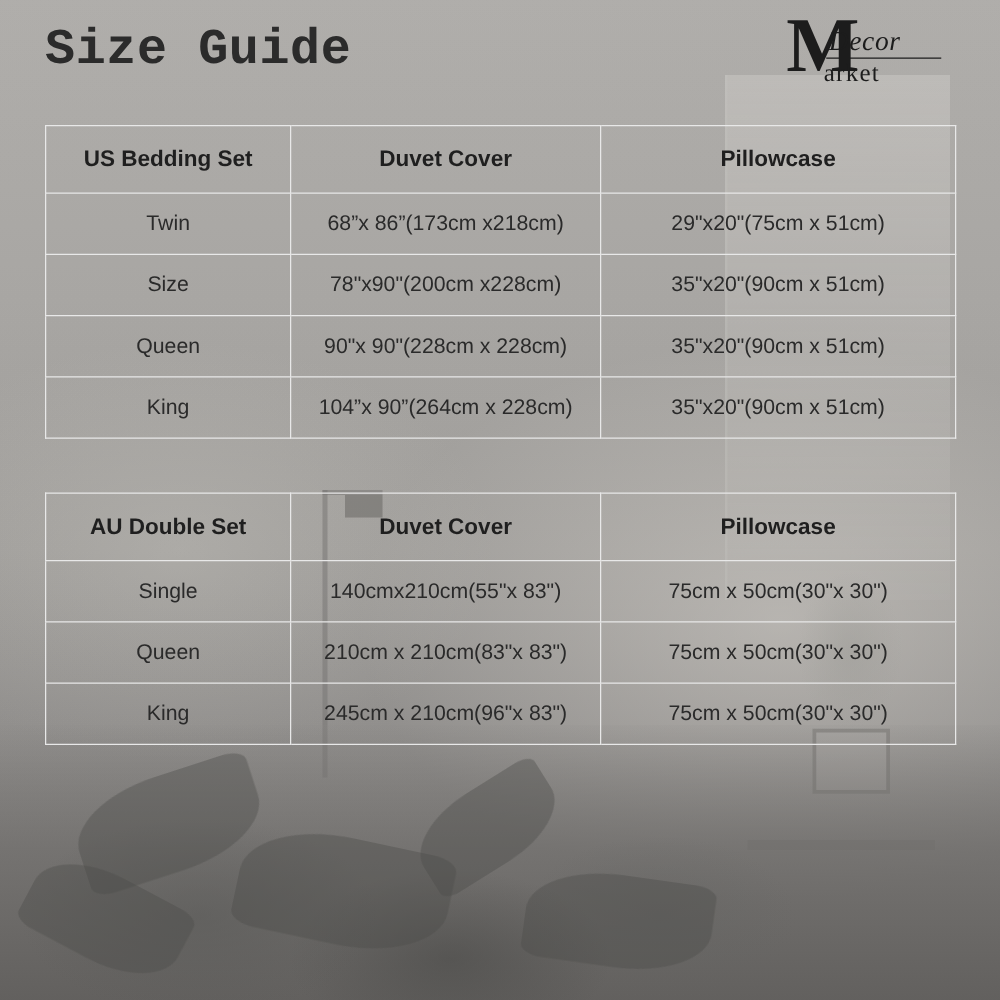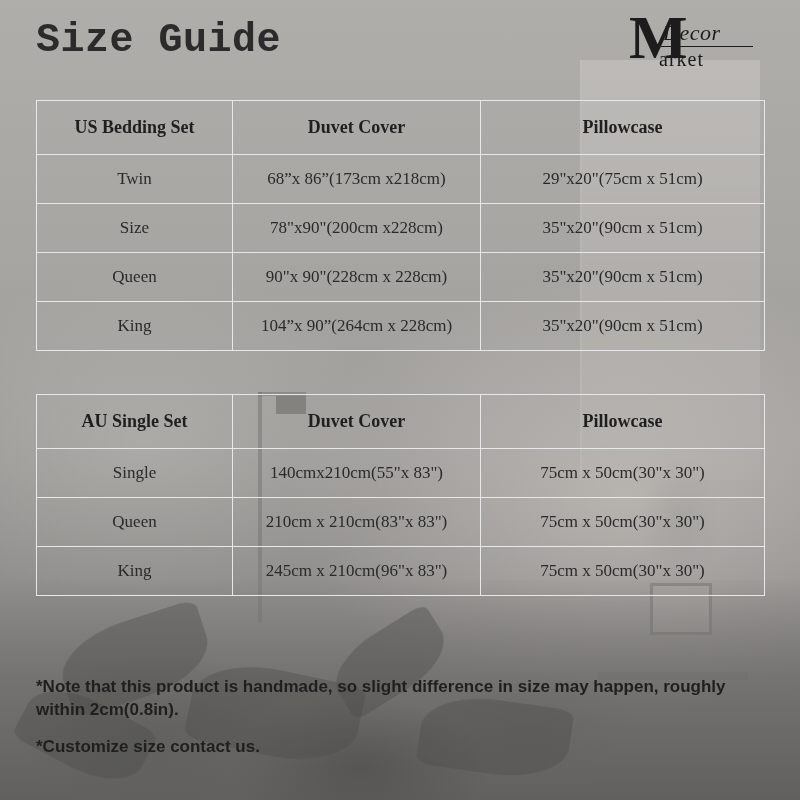--- a/index.html
+++ b/index.html
@@ -146,21 +146,20 @@
     table-layout: fixed;
   }
   table.size-table td, table.size-table th {
     border: 1px solid #e8e8e8;
     text-align: center;
     color: #2a2a2a;
     font-size: 17px;
     height: 49px;
     padding: 2px 4px;
     font-weight: normal;
-    font-family: Liberation Serif, serif;
   }
   table.size-table th {
     font-weight: bold;
     font-size: 18px;
     color: #1f1f1f;
     height: 54px;
   }
   table.size-table col.c1 { width: 196px; }
   table.size-table col.c2 { width: 248px; }
   table.size-table col.c3 { width: 284px; }
@@ -249,21 +248,21 @@
   </table>
 
   <table class="size-table" id="table-au">
     <colgroup>
         <col class="c1">
         <col class="c2">
         <col class="c3">
       </colgroup>
     <thead>
       <tr>
-        <th>AU Single Set</th>
+        <th>AU Double Set</th>
         <th>Duvet Cover</th>
         <th>Pillowcase</th>
       </tr>
     </thead>
     <tbody>
       <tr>
         <td>Single</td>
         <td>140cmx210cm(55"x 83")</td>
         <td>75cm x 50cm(30"x 30")</td>
       </tr>
@@ -273,18 +272,14 @@
         <td>75cm x 50cm(30"x 30")</td>
       </tr>
       <tr>
         <td>King</td>
         <td>245cm x 210cm(96"x 83")</td>
         <td>75cm x 50cm(30"x 30")</td>
       </tr>
     </tbody>
   </table>
 
-  <div class="notes">
-    <div class="note1">*Note that this product is handmade, so slight  difference in size may happen, roughly within 2cm(0.8in).</div>
-    <div class="note2">*Customize size contact us.</div>
-  </div>
 
 </div>
 
 </body></html>

